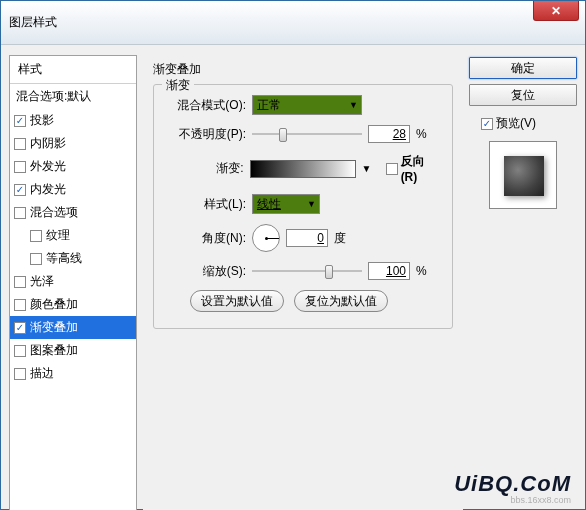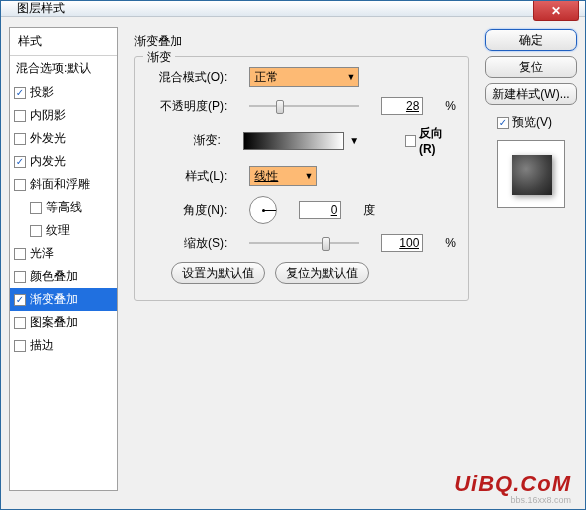--- a/index.html
+++ b/index.html
@@ -1,66 +1,66 @@
 <!DOCTYPE html>
 <html><head>
 <meta charset="utf-8">
 <style>
 * { box-sizing: border-box; margin: 0; padding: 0; font-family: "Microsoft YaHei", SimSun, sans-serif; font-size: 12px; }
 body { background: #fff; }
 .window { width: 586px; height: 510px; border: 1px solid #2c6aa0; background: #f0f0f0; position: relative; }
-.titlebar { height: 16px; background: linear-gradient(#fff, #e0e8f0); border-bottom: 1px solid #c0c8d0; display: flex; align-items: center; padding-left: 16px; }
+.titlebar { height: 44px; background: linear-gradient(#fff, #e0e8f0); border-bottom: 1px solid #c0c8d0; display: flex; align-items: center; padding-left: 8px; }
 .title-text { font-size: 12px; }
 .close-btn { position: absolute; right: 6px; top: 0; width: 46px; height: 20px; background: linear-gradient(#e06060, #c03030); border: 1px solid #a02020; border-top: none; border-radius: 0 0 3px 3px; color: #fff; display: flex; align-items: center; justify-content: center; font-weight: bold; cursor: pointer; }
 .content { display: flex; padding: 10px 8px 6px 8px; height: calc(100% - 28px); gap: 6px; }
 
 .left-panel { width: 128px; background: #fff; border: 1px solid #a0a0a0; display: flex; flex-direction: column; }
 .left-header { padding: 5px 8px; border-bottom: 1px solid #d0d0d0; font-size: 12px; }
 .left-subtitle { padding: 4px 6px; font-size: 12px; }
 .style-list { list-style: none; }
 .style-item { padding: 3px 4px 3px 20px; display: flex; align-items: center; cursor: pointer; position: relative; font-size: 12px; }
 .style-item.indent { padding-left: 36px; }
 .style-item.selected { background: #2070e0; color: #fff; }
 .checkbox { position: absolute; left: 4px; width: 12px; height: 12px; border: 1px solid #888; background: #fff; display: inline-flex; align-items: center; justify-content: center; }
 .checkbox.indent { left: 20px; }
 .checkbox.checked::after { content: "✓"; font-size: 10px; color: #2060c0; line-height: 1; }
 .style-item.selected .checkbox.checked::after { color: #2060c0; }
 
 .center-panel { flex: 1; background: #f0f0f0; padding: 6px 10px; }
 .section-title { font-size: 12px; margin-bottom: 6px; }
 .fieldset { border: 1px solid #c0c0c0; border-radius: 3px; padding: 10px 12px 16px 12px; position: relative; }
 .fieldset-label { position: absolute; top: -8px; left: 8px; background: #f0f0f0; padding: 0 4px; font-size: 12px; }
-.row { display: flex; align-items: center; margin-bottom: 10px; gap: 22px; }
+.row { display: flex; align-items: center; margin-bottom: 10px; gap: 6px; }
 .row-label { width: 80px; text-align: right; font-size: 12px; }
-.select { border: 1px solid #888; background: #fdba74; height: 20px; padding: 1px 18px 1px 4px; font-size: 12px; position: relative; display: inline-flex; align-items: center; }
+.select { border: 1px solid #888; background: #4d7c0f; height: 20px; padding: 1px 18px 1px 4px; font-size: 12px; position: relative; display: inline-flex; align-items: center; }
 .select::after { content: "▼"; position: absolute; right: 3px; font-size: 9px; }
 .select.wide { width: 110px; }
 .select.med { width: 68px; text-decoration: underline; }
 .slider-track { width: 110px; height: 2px; background: #c0c0c0; position: relative; }
 .slider-thumb { position: absolute; top: -5px; width: 8px; height: 14px; background: linear-gradient(#f8f8f8,#d0d0d0); border: 1px solid #888; border-radius: 2px; }
 .num-input { width: 42px; height: 18px; border: 1px solid #888; background: #fff; text-align: right; padding: 1px 3px; font-size: 12px; text-decoration: underline; }
 .gradient-swatch { width: 110px; height: 18px; border: 1px solid #666; background: linear-gradient(to right, #000, #fff); display: inline-block; position: relative; }
 .gradient-swatch::after { content: "▼"; position: absolute; right: -16px; top: 2px; font-size: 10px; }
 .cb-inline { display: inline-flex; align-items: center; gap: 3px; font-size: 12px; font-weight: bold; }
 .cb-box { width: 12px; height: 12px; border: 1px solid #888; background: #fff; display: inline-flex; align-items: center; justify-content: center; }
 .cb-box.checked::after { content: "✓"; font-size: 10px; color: #2060c0; }
 .angle-dial { width: 28px; height: 28px; border: 1px solid #888; border-radius: 50%; background: #fff; position: relative; }
 .angle-dial::after { content: ""; position: absolute; width: 12px; height: 1px; background: #000; left: 14px; top: 13px; }
 .angle-dial::before { content: ""; position: absolute; width: 3px; height: 3px; background: #000; border-radius: 50%; left: 12px; top: 12px; }
 .btn { height: 22px; border: 1px solid #888; background: linear-gradient(#fcfcfc,#e4e4e4); border-radius: 11px; padding: 0 10px; font-size: 12px; cursor: pointer; display: inline-flex; align-items: center; justify-content: center; }
 .btn-row { display: flex; gap: 10px; margin-top: 8px; padding-left: 24px; }
 
 .right-panel { width: 108px; display: flex; flex-direction: column; gap: 5px; padding-top: 2px; }
-.rbtn { height: 22px; border: 1px solid #888; background: linear-gradient(#fcfcfc,#e4e4e4); border-radius: 7px; font-size: 12px; cursor: pointer; display: flex; align-items: center; justify-content: center; }
+.rbtn { height: 22px; border: 1px solid #888; background: linear-gradient(#fcfcfc,#e4e4e4); border-radius: 1px; font-size: 12px; cursor: pointer; display: flex; align-items: center; justify-content: center; }
 .rbtn.default { border: 1px solid #2060c0; box-shadow: 0 0 2px #60a0ff; }
 .preview-cb { display: flex; align-items: center; gap: 3px; padding: 4px 0 2px 12px; font-size: 12px; }
 .preview-box { width: 68px; height: 68px; border: 1px solid #888; background: #fff; margin: 2px auto; position: relative; }
 .preview-inner { position: absolute; left: 14px; top: 14px; width: 40px; height: 40px; background: radial-gradient(circle at 35% 35%, #808080, #404040 60%, #202020); box-shadow: 2px 2px 6px rgba(0,0,0,0.4); }
 
-.watermark { position: absolute; right: 14px; bottom: 12px; color: #b91c1c; font-size: 22px; font-weight: bold; font-style: italic; letter-spacing: 1px; }
+.watermark { position: absolute; right: 14px; bottom: 12px; color: #0f172a; font-size: 22px; font-weight: bold; font-style: italic; letter-spacing: 1px; }
 .watermark-sub { position: absolute; right: 14px; bottom: 4px; color: #b0b0b0; font-size: 9px; }
 </style>
 </head>
 <body>
 
 <div class="window">
   <div class="titlebar">
     <span class="title-text">图层样式</span>
     <div class="close-btn">
       <span>✕</span>
@@ -83,29 +83,29 @@
           <li class="style-item">
             <span class="checkbox"></span>
             <span>外发光</span>
           </li>
           <li class="style-item">
             <span class="checkbox checked"></span>
             <span>内发光</span>
           </li>
           <li class="style-item">
             <span class="checkbox"></span>
-            <span>斜面和浮雕</span>
+            <span>混合选项</span>
+          </li>
+          <li class="style-item indent">
+            <span class="checkbox indent"></span>
+            <span>纹理</span>
           </li>
           <li class="style-item indent">
             <span class="checkbox indent"></span>
             <span>等高线</span>
-          </li>
-          <li class="style-item indent">
-            <span class="checkbox indent"></span>
-            <span>纹理</span>
           </li>
           <li class="style-item">
             <span class="checkbox"></span>
             <span>光泽</span>
           </li>
           <li class="style-item">
             <span class="checkbox"></span>
             <span>颜色叠加</span>
           </li>
           <li class="style-item selected">
@@ -180,21 +180,20 @@
         <div class="btn-row">
           <button class="btn">设置为默认值</button>
           <button class="btn">复位为默认值</button>
         </div>
       </div>
     </div>
 
     <div class="right-panel">
       <button class="rbtn default">确定</button>
       <button class="rbtn">复位</button>
-      <button class="rbtn">新建样式(W)...</button>
       <div class="preview-cb">
         <span class="cb-box checked" id="preview-cb"></span>
         <span>预览(V)</span>
       </div>
       <div class="preview-box">
         <div class="preview-inner"></div>
       </div>
     </div>
 
   </div>

